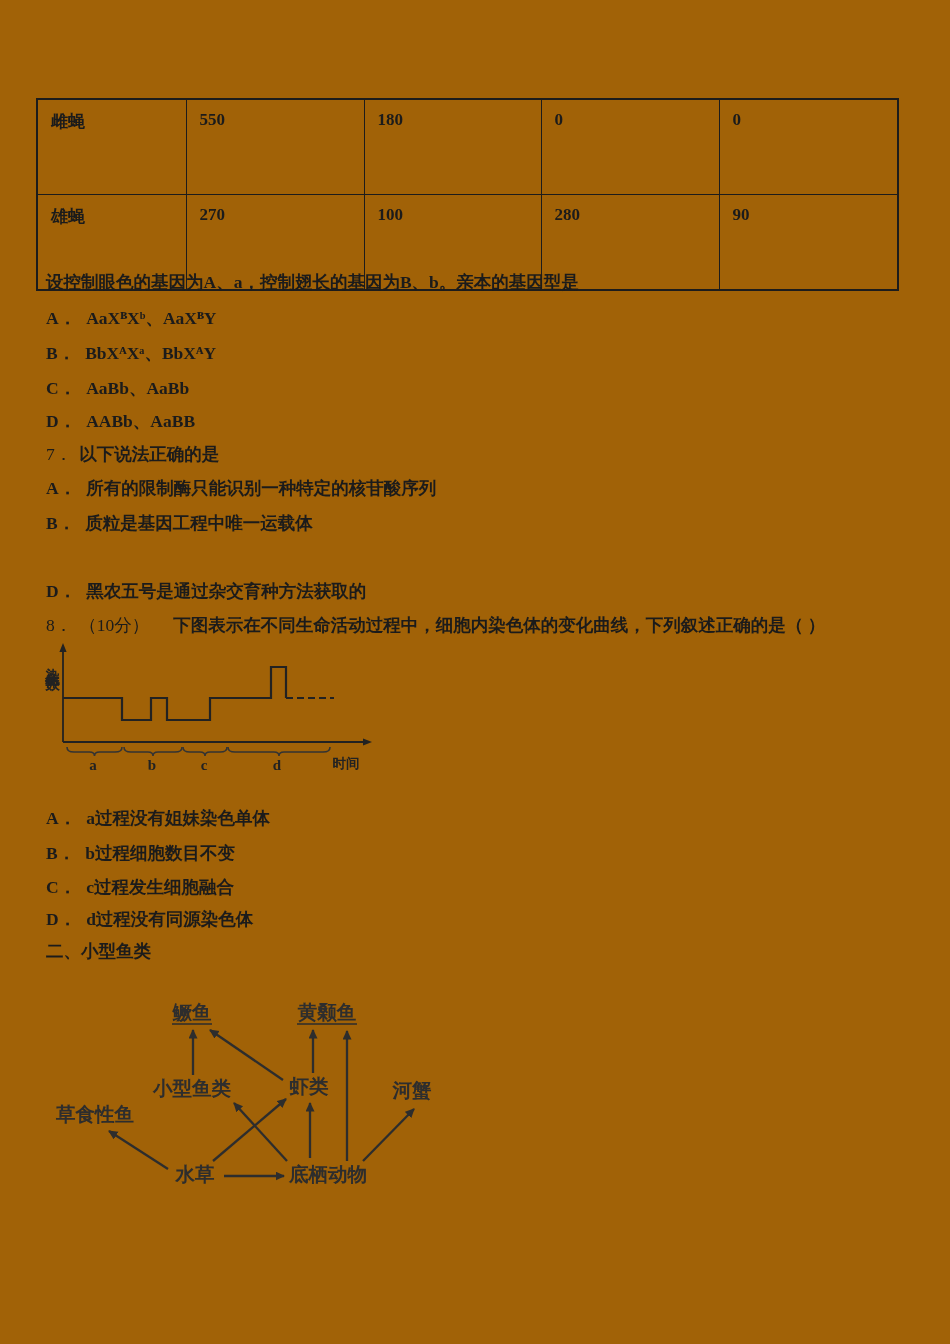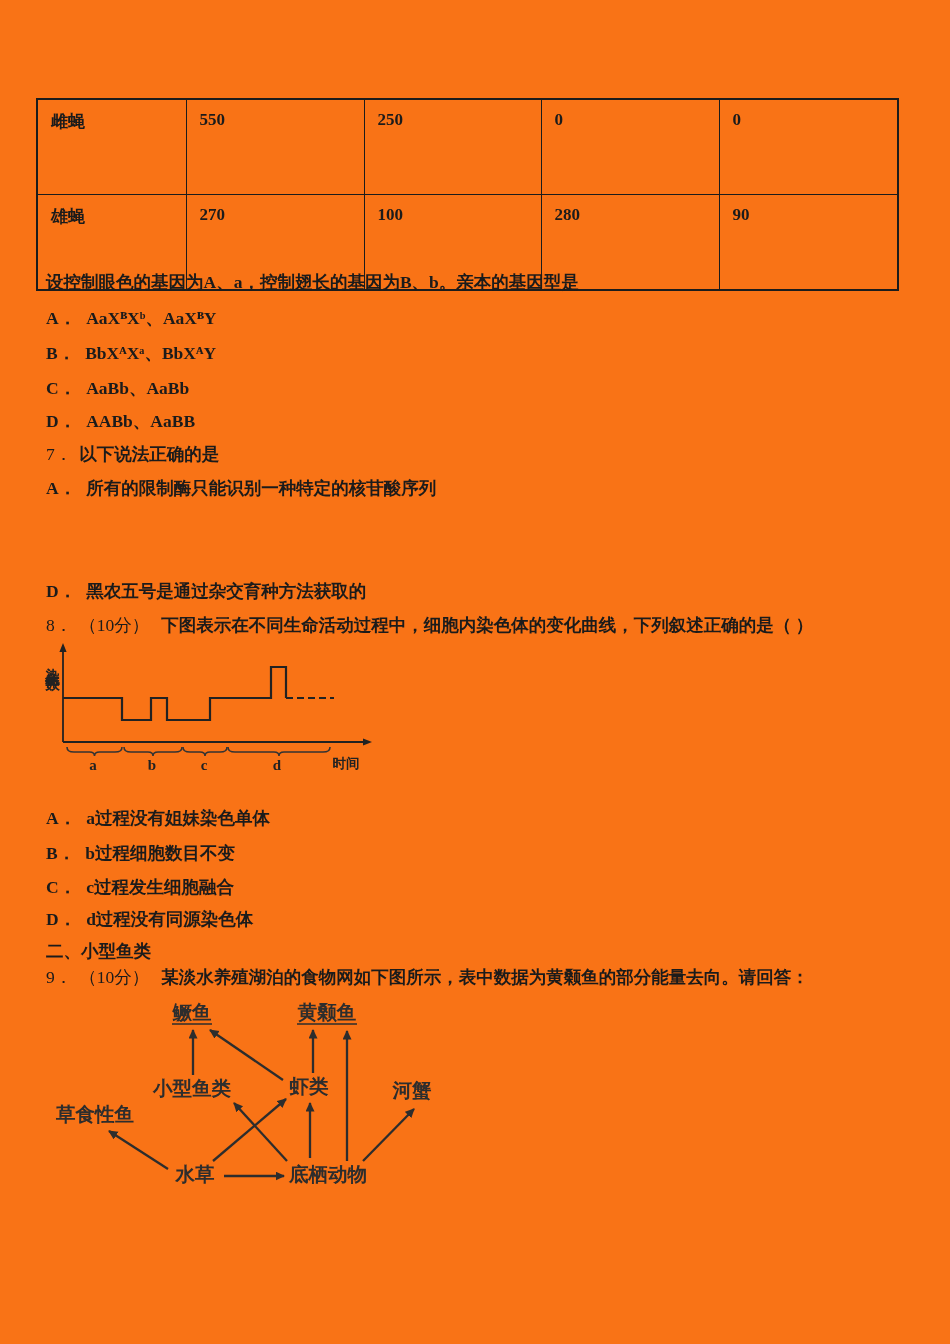--- a/index.html
+++ b/index.html
@@ -1,26 +1,26 @@
 <!DOCTYPE html>
 <html><head>
 <meta charset="utf-8">
 <style>
   html,body{margin:0;padding:0;background:#ffffff;}
-  .page{position:relative;width:950px;height:1344px;background:#f97316;overflow:hidden;
+  .page{position:relative;width:950px;height:1344px;background:#a16207;overflow:hidden;
         font-family:"Liberation Serif","DejaVu Serif",serif;color:#1b1b1b;}
   
   table.qtable{position:absolute;left:36px;top:98px;width:861px;border-collapse:collapse;
         table-layout:fixed;border:2px solid #1c1c1c;}
   table.qtable td{border:1.5px solid #1c1c1c;vertical-align:top;padding:10px 4px 0 13px;
         font-size:17px;font-weight:700;height:84px;}
   
   .line{position:absolute;left:46px;font-size:17.5px;line-height:1.15;white-space:nowrap;font-weight:700;font-family:Liberation Serif, serif;}
   .qnum{font-weight:400;margin-right:7px;}
-  .qscore{font-weight:400;margin-right:12px;}
+  .qscore{font-weight:400;margin-right:24px;}
   .letter{font-weight:700;margin-right:10px;}
   .opt-text{font-weight:700;}
   
   .ylabel{position:absolute;left:45px;top:656px;writing-mode:vertical-rl;text-orientation:upright;
         font-size:14.5px;font-weight:700;line-height:1;letter-spacing:3px;color:#222;}
   svg.chart{position:absolute;left:50px;top:643px;}
   svg.chart text{font-family:"Liberation Serif","DejaVu Serif",serif;fill:#222;}
   
   svg.foodweb{position:absolute;left:40px;top:995px;}
   svg.foodweb text{font-family:"Liberation Serif","DejaVu Serif",serif;fill:#2d2d2d;
@@ -36,21 +36,21 @@
       <col style="width:149px">
         <col style="width:178px">
         <col style="width:177px">
       <col style="width:178px">
         <col style="width:179px">
     </colgroup>
     <tbody>
         <tr>
       <td>雌蝇</td>
       <td>550</td>
-      <td>250</td>
+      <td>180</td>
       <td>0</td>
       <td>0</td>
     </tr>
     <tr>
       <td>雄蝇</td>
       <td>270</td>
       <td>100</td>
       <td>280</td>
       <td>90</td>
     </tr>
@@ -69,20 +69,23 @@
   </div>
   <div class="line" style="top:411px">
     <span class="letter">D．</span><span class="opt-text">AABb、AaBB</span>
   </div>
 
   <div class="line" style="top:444px">
     <span class="qnum">7．</span><span>以下说法正确的是</span>
   </div>
   <div class="line" style="top:478px">
     <span class="letter">A．</span><span class="opt-text">所有的限制酶只能识别一种特定的核苷酸序列</span>
+  </div>
+  <div class="line" style="top:513px">
+    <span class="letter">B．</span><span class="opt-text">质粒是基因工程中唯一运载体</span>
   </div>
   <div class="line" style="top:581px">
     <span class="letter">D．</span><span class="opt-text">黑农五号是通过杂交育种方法获取的</span>
   </div>
 
   <div class="line" style="top:615px">
     <span class="qnum">8．</span><span class="qscore">（10分）</span><span>下图表示在不同生命活动过程中，细胞内染色体的变化曲线，下列叙述正确的是（  ）</span>
   </div>
 
   <div class="ylabel">染色体数</div>
@@ -115,23 +118,20 @@
     <span class="letter">B．</span><span class="opt-text">b过程细胞数目不变</span>
   </div>
   <div class="line" style="top:877px">
     <span class="letter">C．</span><span class="opt-text">c过程发生细胞融合</span>
   </div>
   <div class="line" style="top:909px">
     <span class="letter">D．</span><span class="opt-text">d过程没有同源染色体</span>
   </div>
 
   <div class="line" style="top:941px">二、小型鱼类</div>
-  <div class="line" style="top:967px">
-    <span class="qnum">9．</span><span class="qscore">（10分）</span><span>某淡水养殖湖泊的食物网如下图所示，表中数据为黄颡鱼的部分能量去向。请回答：</span>
-  </div>
 
   <svg class="foodweb" width="440" height="215" viewBox="0 0 440 215">
     <defs>
       <marker id="ah" markerWidth="11" markerHeight="10" refX="8.5" refY="4.5" orient="auto" markerUnits="userSpaceOnUse">
         <path d="M0,0 L9.5,4.5 L0,9 z" fill="#2d2d2d"></path>
       </marker>
     </defs>
     <g stroke="#2d2d2d" stroke-width="2.3">
       <line x1="153" y1="80" x2="153" y2="35" marker-end="url(#ah)"></line>
       <line x1="243" y1="85" x2="170" y2="35" marker-end="url(#ah)"></line>

